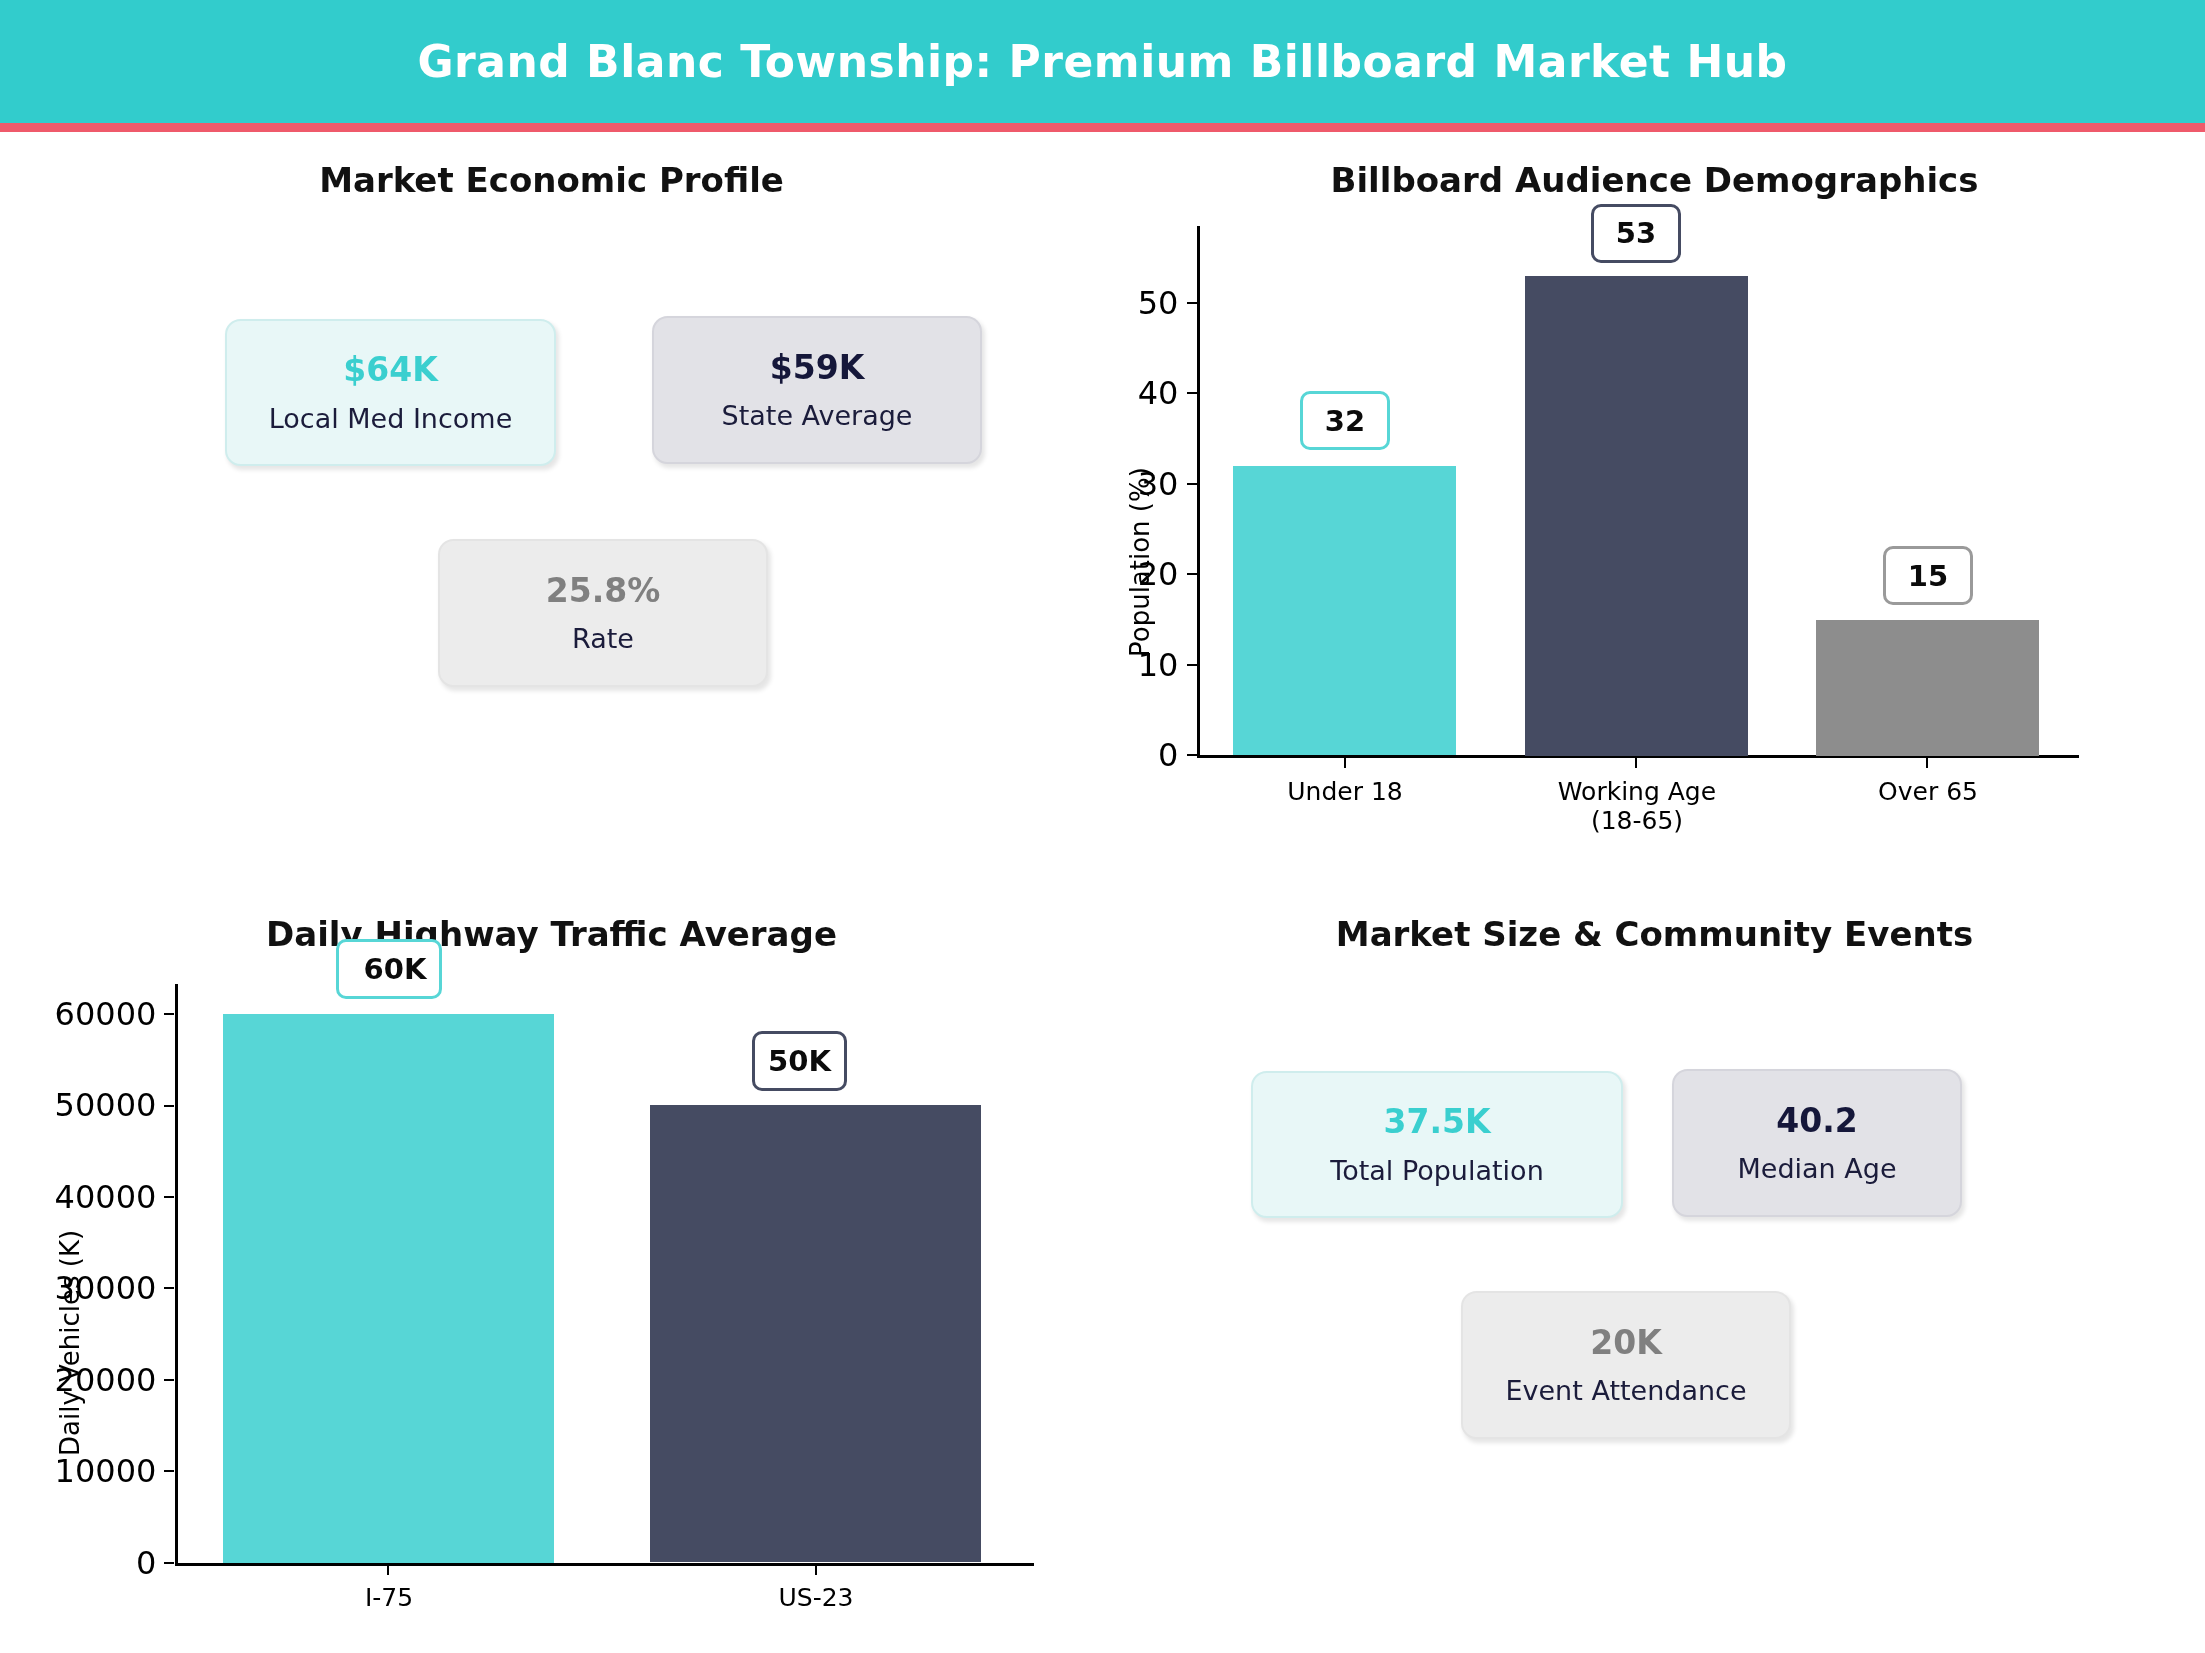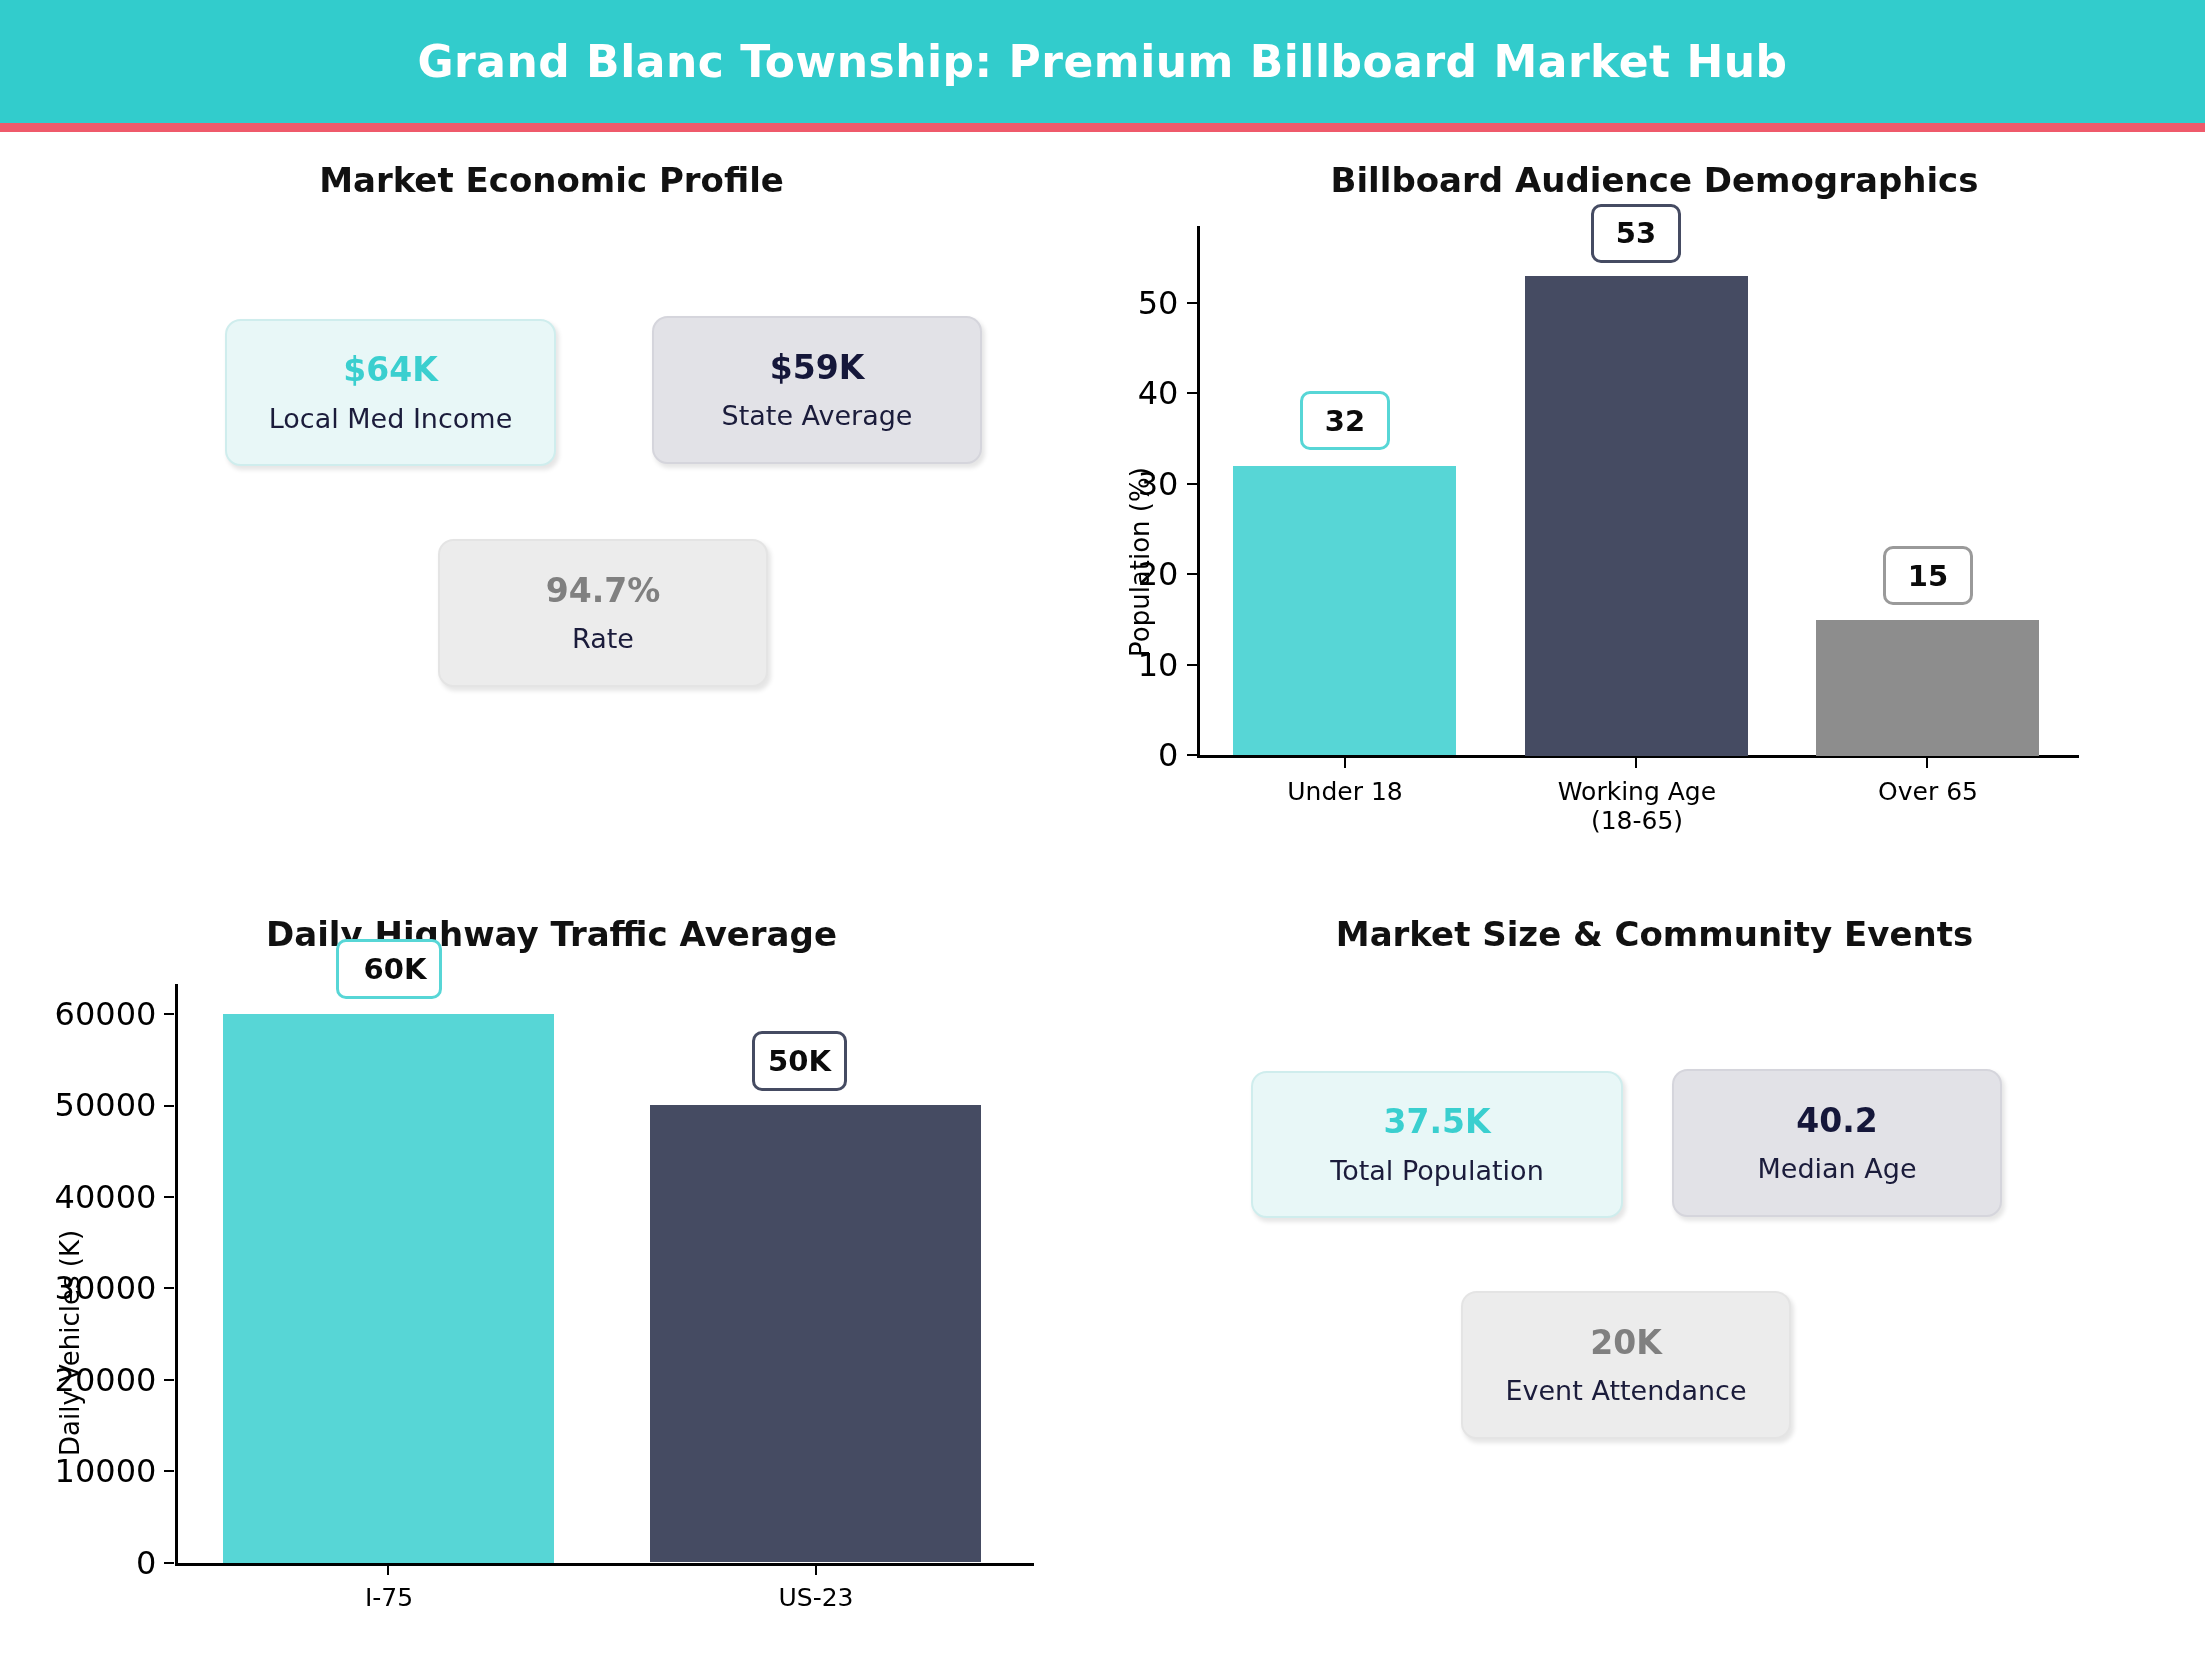--- a/index.html
+++ b/index.html
@@ -186,21 +186,21 @@
   <div class="kpi-value tone-accent">$64K</div>
   <div class="kpi-label">Local Med Income</div>
 </div>
 
 <div class="kpi-card neutral" style="left:652px; top:316px; width:330px; height:148px;">
   <div class="kpi-value tone-dark">$59K</div>
   <div class="kpi-label">State Average</div>
 </div>
 
 <div class="kpi-card muted" style="left:438px; top:539px; width:330px; height:148px;">
-  <div class="kpi-value tone-grey">94.7%</div>
+  <div class="kpi-value tone-grey">25.8%</div>
   <div class="kpi-label">Rate</div>
 </div>
 
 <div class="panel-title" style="left:1103px; top:160px; width:1103px;">Billboard Audience Demographics</div>
 
 <div class="chart" style="left:1103px; top:198px; width:1103px; height:643px;">
 
   <div class="axis-line-y" style="left:94px; top:27.6px; height:531px;"></div>
   <div class="axis-line-x" style="left:94px; top:557px; width:882px;"></div>
 
@@ -285,21 +285,21 @@
   <div class="tick-label-x" style="left:701px; top:638px; width:230px;">US-23</div>
 </div>
 
 <div class="panel-title" style="left:1103px; top:914px; width:1103px;">Market Size &amp; Community Events</div>
 
 <div class="kpi-card accent" style="left:1251px; top:1071px; width:372px; height:147px;">
   <div class="kpi-value tone-accent">37.5K</div>
   <div class="kpi-label">Total Population</div>
 </div>
 
-<div class="kpi-card neutral" style="left:1672px; top:1069px; width:330px; height:148px;">
+<div class="kpi-card neutral" style="left:1672px; top:1069px; width:290px; height:148px;">
   <div class="kpi-value tone-dark">40.2</div>
   <div class="kpi-label">Median Age</div>
 </div>
 
 <div class="kpi-card muted" style="left:1461px; top:1291px; width:330px; height:148px;">
   <div class="kpi-value tone-grey">20K</div>
   <div class="kpi-label">Event Attendance</div>
 </div>
 
 

